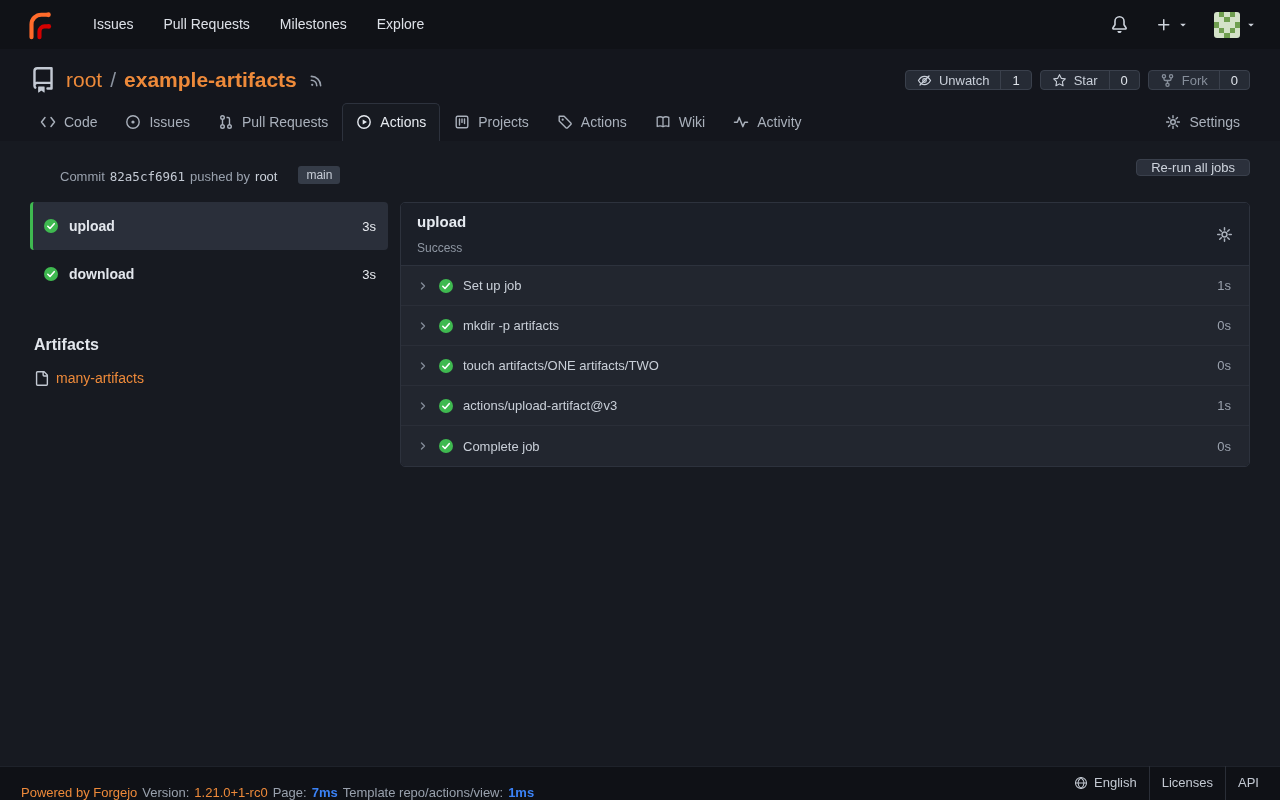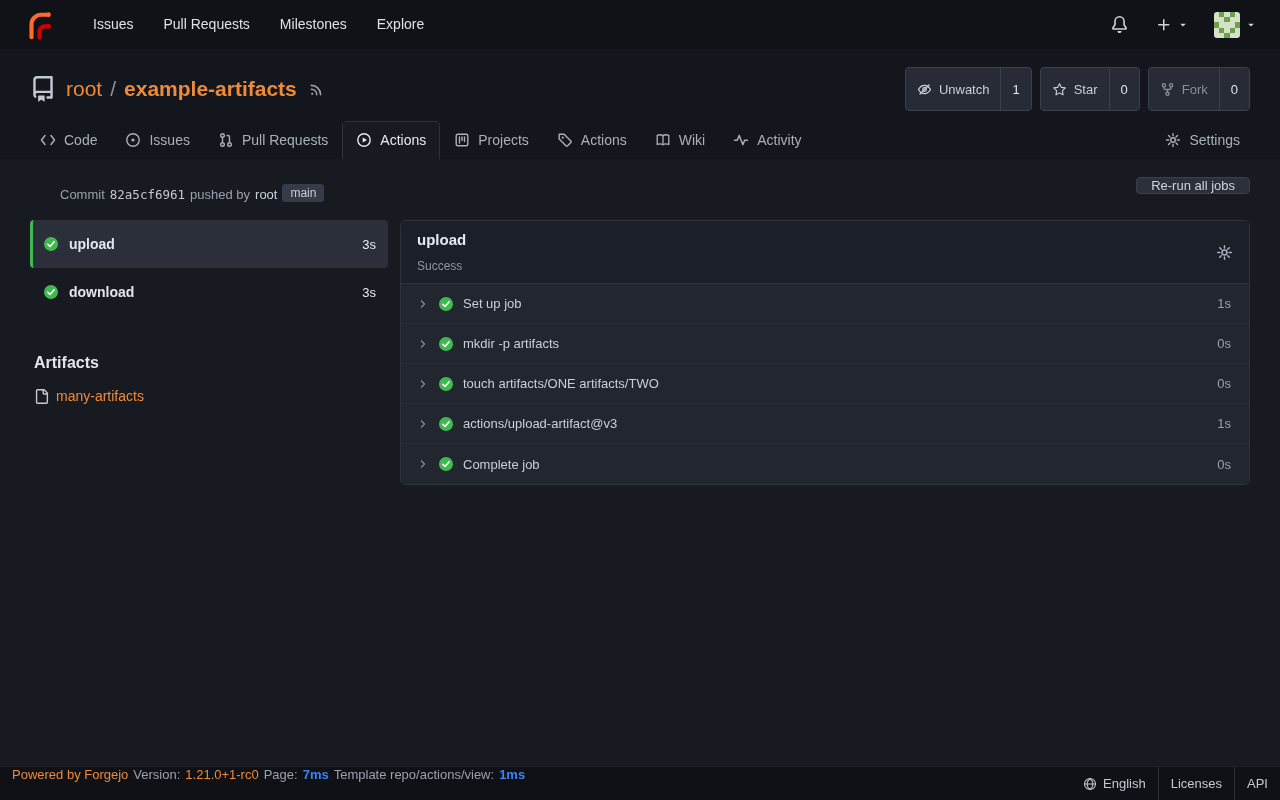--- a/index.html
+++ b/index.html
@@ -43,39 +43,39 @@
   
   .repo-header{background:var(--header-bg);padding:18px 24px 0;flex-shrink:0}
   .repo-title-row{display:flex;align-items:center;gap:10px;padding:0 6px}
   .repo-icon{color:#c3c9d3}
   .repo-title{font-size:21px;font-weight:400;display:flex;align-items:center;gap:8px}
   .repo-owner{color:var(--accent)}
   .repo-sep{color:#8b939f}
   .repo-name{color:var(--accent);font-weight:700}
   .rss{color:#9aa1ad;margin-left:2px;display:flex}
   .hdr-btns{display:flex;gap:8px;margin-left:auto}
-  .seg-btn{display:flex;align-items:stretch;height:44px;background:var(--btn-bg);border:1px solid var(--btn-border);border-radius:4px;overflow:hidden;font-size:13px;color:#c9cfd9}
+  .seg-btn{display:flex;align-items:stretch;height:20px;background:var(--btn-bg);border:1px solid var(--btn-border);border-radius:4px;overflow:hidden;font-size:13px;color:#c9cfd9}
   .seg-label{display:flex;align-items:center;gap:7px;padding:0 11px}
   .seg-label.muted{color:#868e9a}
   .seg-count{display:flex;align-items:center;padding:0 11px;border-left:1px solid var(--btn-border);color:#dfe3ea}
 
   .tabs{display:flex;align-items:flex-end;margin-top:10px;font-size:14px;color:#a9b0bb;padding:0 2px}
   .tab{display:flex;align-items:center;gap:8px;padding:10px 13px 11px;border:1px solid transparent;border-bottom:none;border-radius:5px 5px 0 0}
   .tab.active{background:var(--body-bg);border-color:var(--panel-border);color:#e6eaf0;font-weight:400}
   .tab-settings{margin-left:auto}
 
   
   main{flex:1;overflow:hidden;padding:18px 30px 0}
   .run-head{display:flex;justify-content:space-between;align-items:flex-start}
   .run-title-row{display:flex;align-items:center;gap:10px}
   .run-title{font-size:18px;font-weight:700;color:#e8ecf2}
   .commit-line{margin:7px 0 0 30px;font-size:13px;color:var(--text-2);display:flex;align-items:flex-end;gap:5px}
   .sha{font-family:"DejaVu Sans Mono",monospace;font-size:12.5px;color:#c3c9d3}
   .pusher{color:#ccd2db}
-  .branch-badge{background:#353c48;color:#c6ccd6;font-size:12px;padding:2px 8px;border-radius:3px;margin-left:0}
+  .branch-badge{background:#353c48;color:#c6ccd6;font-size:12px;padding:2px 8px;border-radius:3px;margin-left:16px}
   .btn{background:#2b303b;border:1px solid var(--btn-border);color:#ced4dd;font-size:13px;padding:0 14px;border-radius:4px;cursor:pointer;font-family:inherit}
 
   .columns{display:flex;gap:12px;margin-top:18px;align-items:flex-start}
   .left-col{width:358px;flex-shrink:0}
   .job-row{display:flex;align-items:center;gap:10px;height:48px;padding:0 12px 0 10px;border-left:3px solid transparent;border-radius:4px;color:#e2e6ec}
   .job-row.selected{background:#2a2f3a;border-left-color:var(--green)}
   .job-name{font-weight:700;font-size:14px}
   .job-dur{margin-left:auto;font-size:13px;color:#e8ebf0}
   .artifacts-title{font-size:16px;font-weight:700;color:#e2e6ec;margin:38px 0 16px 4px}
   .artifact-link{display:flex;align-items:center;gap:7px;color:var(--accent);font-size:14px;margin-left:4px}
@@ -86,21 +86,21 @@
   .panel-job-name{font-size:15px;font-weight:700;color:#e6eaf0}
   .panel-job-status{font-size:12px;color:#8f97a3;margin-top:11px}
   .panel-gear{color:#aab1bc;cursor:pointer}
   .steps{background:var(--steps-bg)}
   .step-row{display:flex;align-items:center;gap:9px;height:40px;padding:0 18px 0 16px;font-size:13px;color:#c9cfd8;border-bottom:1px solid var(--row-div);cursor:pointer}
   .step-row:last-child{border-bottom:none}
   .step-chevron{color:#848c99}
   .step-dur{margin-left:auto;color:#9aa1ad}
 
   
-  footer{height:34px;flex-shrink:0;background:var(--footer-bg);border-top:1px solid #1e222a;display:flex;align-items:flex-start;justify-content:space-between;padding:0 12px;font-size:13px;color:var(--text-2)}
+  footer{height:34px;flex-shrink:0;background:var(--footer-bg);border-top:1px solid #1e222a;display:flex;align-items:flex-end;justify-content:space-between;padding:0 21px;font-size:13px;color:var(--text-2)}
   .f-left{display:flex;align-items:center;gap:5px;white-space:nowrap}
   .f-link{color:var(--accent)}
   .f-strong{color:#3b82f6;font-weight:700}
   .f-right{display:flex;align-items:center;color:#c3c9d2}
   .f-item{display:flex;align-items:center;gap:6px;padding:0 12px;line-height:34px}
   .f-item+.f-item{border-left:1px solid #2a2e37}
   .f-item:last-child{padding-right:0}
 </style>
 </head>
 <body>

